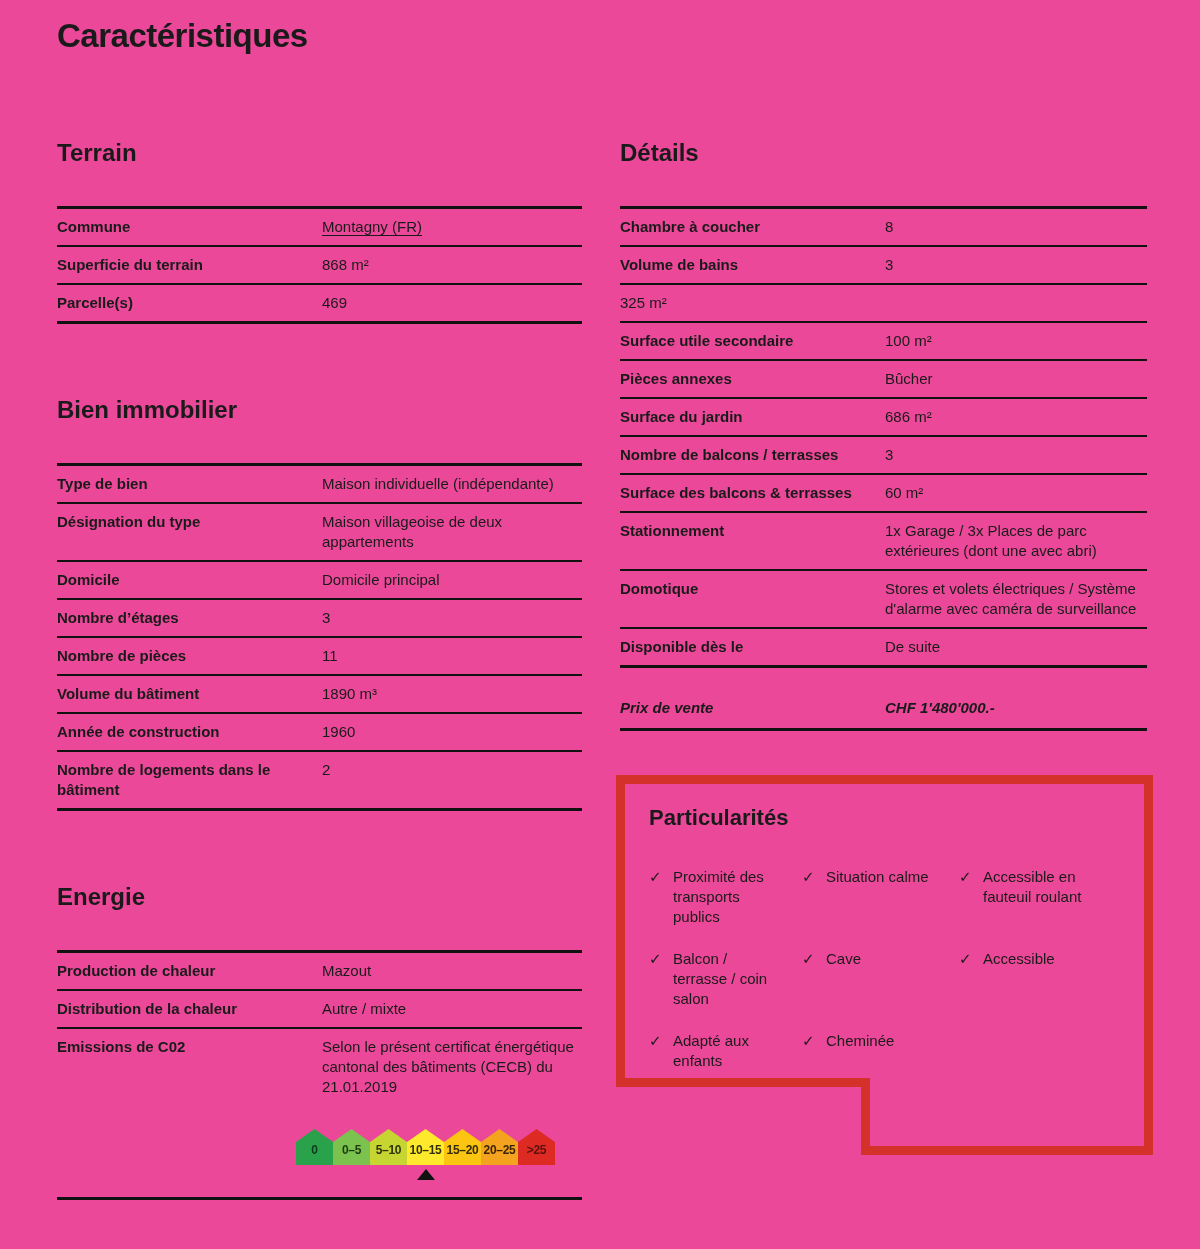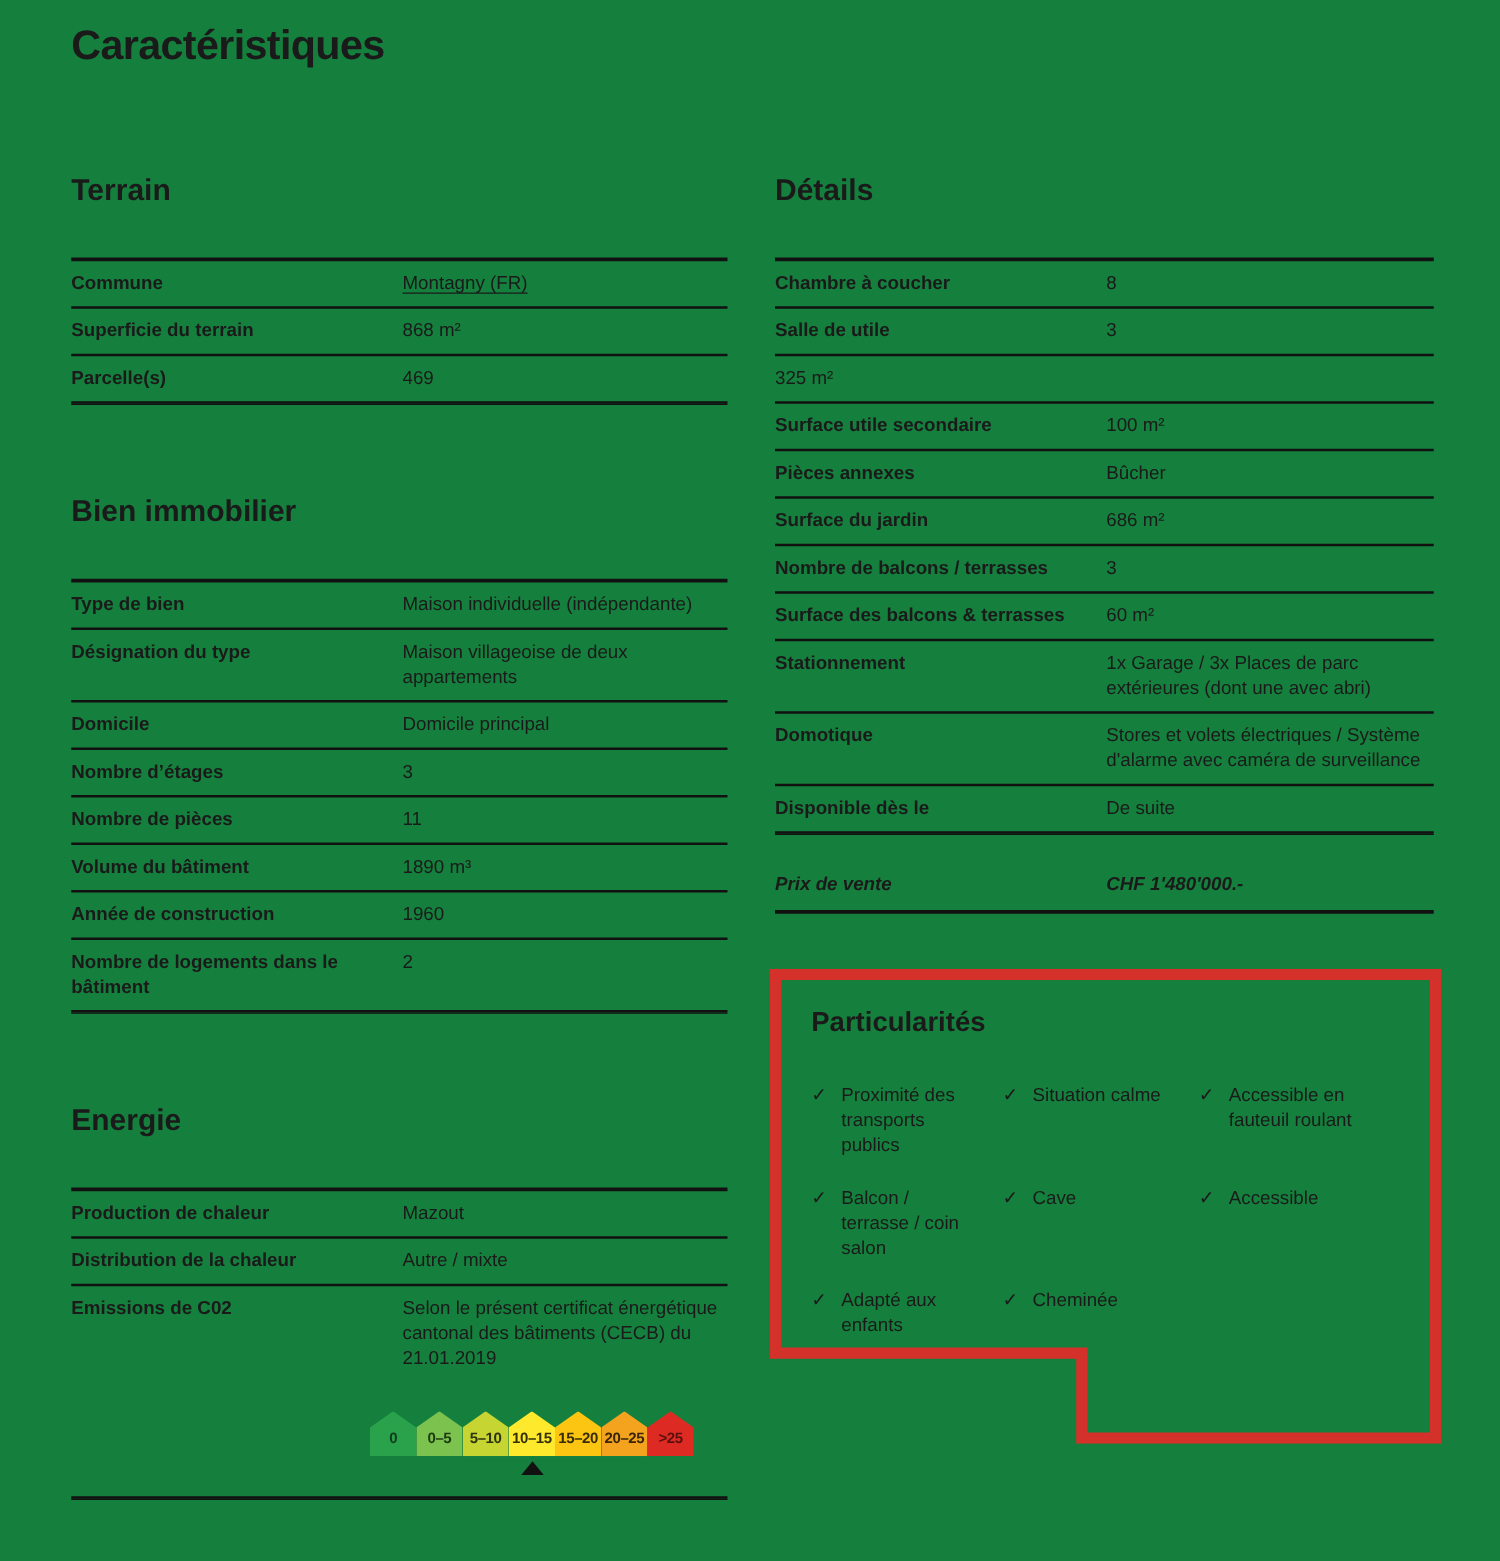--- a/index.html
+++ b/index.html
@@ -6,21 +6,21 @@
     --text:#1a1a1a;
     --line:#111111;
     --accent:#d5312b;
   }
   *{box-sizing:border-box;}
   html,body{margin:0;padding:0;background:#ffffff;}
   .page{
     position:relative;
     width:1200px;
     height:1249px;
-    background:#15803d;
+    background:#ec4899;
     color:var(--text);
     font-family:"Liberation Sans","DejaVu Sans",sans-serif;
     overflow:hidden;
   }
   .page-title{
     margin:0;
     padding:16px 0 0 57px;
     font-size:33px;
     line-height:40px;
     font-weight:700;
@@ -269,21 +269,21 @@
     <div class="col">
 
       <section class="section sec-details">
         <h2 class="section-heading">Détails</h2>
         <div class="t-table">
             <div class="t-row">
               <div class="t-label">Chambre à coucher</div>
               <div class="t-value">8</div>
             </div>
             <div class="t-row">
-              <div class="t-label">Salle de utile</div>
+              <div class="t-label">Volume de bains</div>
               <div class="t-value">3</div>
             </div>
             <div class="t-row">
               <div class="t-value">325 m²</div>
             </div>
             <div class="t-row">
               <div class="t-label">Surface utile secondaire</div>
               <div class="t-value">100 m²</div>
             </div>
             <div class="t-row">

